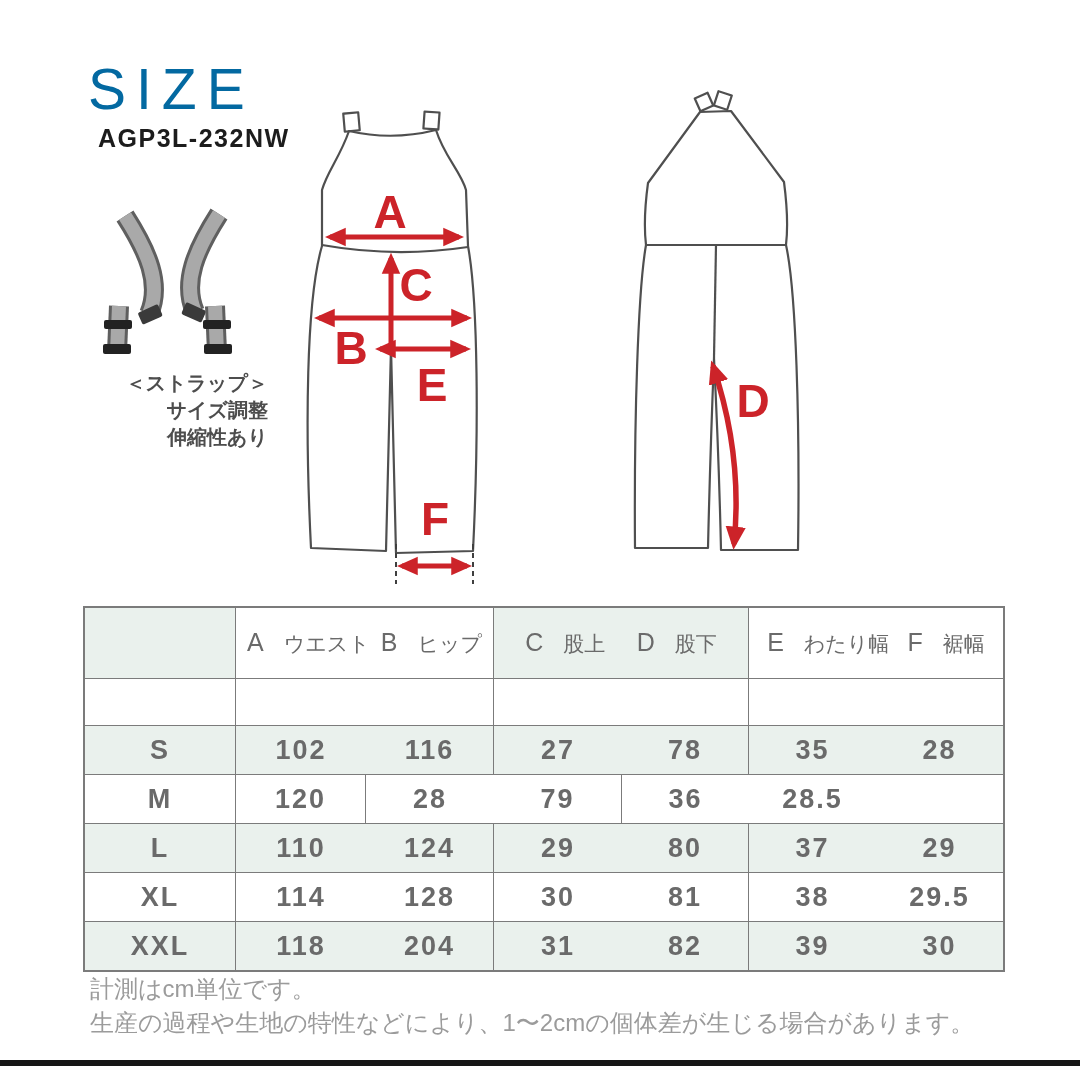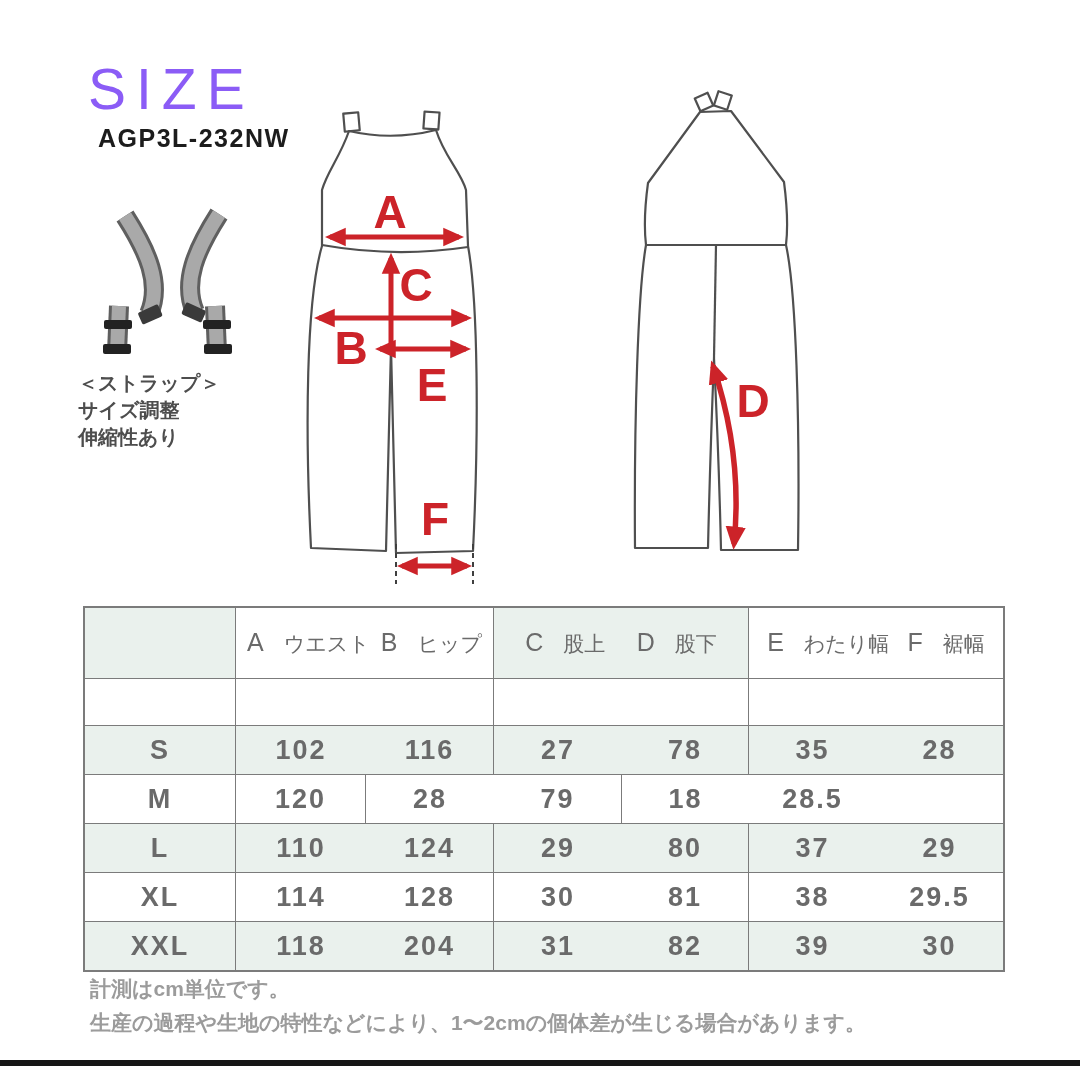--- a/index.html
+++ b/index.html
@@ -5,21 +5,21 @@
   html,body { margin:0; padding:0; background:#ffffff; }
   .canvas {
     position:relative; width:1080px; height:1067px; margin:0 auto;
     background:#ffffff; overflow:hidden;
     font-family:"Liberation Sans", sans-serif;
   }
 
   
   .page-title {
     position:absolute; left:88px; top:56px;
-    font-size:57px; font-weight:500; letter-spacing:10px; color:#8b5cf6;
+    font-size:57px; font-weight:500; letter-spacing:10px; color:#0369a1;
   }
   .model-number {
     position:absolute; left:98px; top:124px;
     font-size:25px; font-weight:700; letter-spacing:1.5px; color:#1c1c1c;
   }
 
   
   .diagram-svg { position:absolute; left:0; top:0; width:1080px; height:600px; }
 
   
@@ -30,21 +30,21 @@
   .mlabel-a { left:390px; top:212px; }
   .mlabel-b { left:351px; top:348px; }
   .mlabel-c { left:416px; top:285px; }
   .mlabel-d { left:753px; top:401px; }
   .mlabel-e { left:432px; top:385px; }
   .mlabel-f { left:435px; top:519px; }
 
   
   .strap-caption {
     position:absolute; left:78px; top:370px; width:190px;
-    text-align:left; font-size:20px; font-weight:700; color:#4d4d4d;
+    text-align:right; font-size:20px; font-weight:700; color:#4d4d4d;
     line-height:27px;
   }
 
   
   .size-table {
     position:absolute; left:83px; top:606px; width:922px;
     border:2px solid #7b7b7b; box-sizing:border-box;
     color:#6a6a6a; background:#ffffff;
   }
   .trow { display:grid; grid-template-columns:151px 130px 128px 128px 127px 127px 127px; height:48px; border-bottom:1.5px solid #7b7b7b; }
@@ -58,21 +58,21 @@
   .hpair-cell { display:flex; align-items:center; justify-content:space-evenly; box-sizing:border-box; }
   .hpair { display:flex; align-items:baseline; gap:10px; }
   .hletter { font-size:25px; font-weight:500; }
   .hname { font-size:21px; font-weight:500;margin-left:10px; }
   .size-cell { font-size:27px; font-weight:700; letter-spacing:2px; }
   .val-cell { font-size:27px; font-weight:700; letter-spacing:2px; }
 
   
   .notes {
     position:absolute; left:90px; top:972px; width:940px;
-    font-size:21px; color:#9b9b9b; line-height:34px; font-weight:700;
+    font-size:24px; color:#9b9b9b; line-height:34px; font-weight:400;
   }
   .bottom-bar {
     position:absolute; left:0; top:1060px; width:1080px; height:6px; background:#161616;
   }
 </style>
 </head>
 <body>
 
 <div class="canvas">
 
@@ -221,21 +221,21 @@
       <div class="cell gb val-cell">78</div>
       <div class="cell val-cell">35</div>
       <div class="cell val-cell">28</div>
     </div>
 
     <div class="trow">
       <div class="cell gb size-cell">M</div>
       <div class="cell gb val-cell">120</div>
       <div class="cell val-cell">28</div>
       <div class="cell gb val-cell">79</div>
-      <div class="cell val-cell">18</div>
+      <div class="cell val-cell">36</div>
       <div class="cell val-cell">28.5</div>
     </div>
 
     <div class="trow row-tint">
       <div class="cell gb size-cell">L</div>
       <div class="cell val-cell">110</div>
       <div class="cell gb val-cell">124</div>
       <div class="cell val-cell">29</div>
       <div class="cell gb val-cell">80</div>
       <div class="cell val-cell">37</div>

